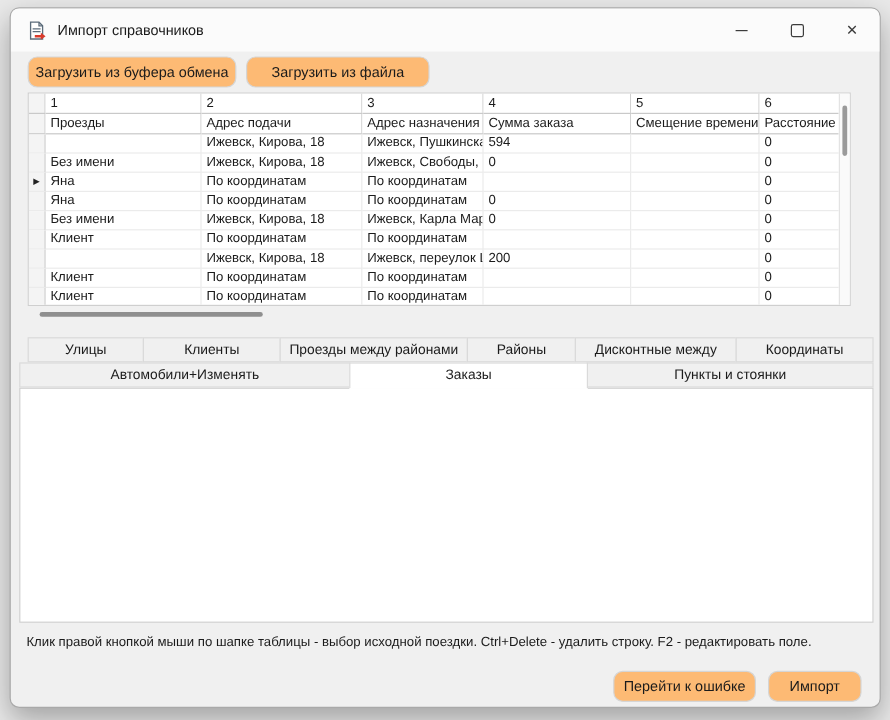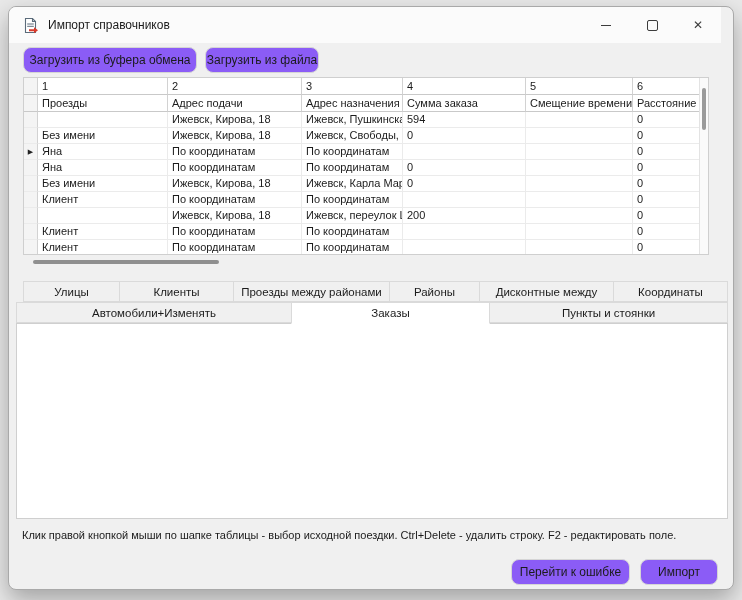--- a/index.html
+++ b/index.html
@@ -2,33 +2,33 @@
 <html><head>
 <meta charset="utf-8">
 <style>
   html,body{margin:0;padding:0;}
   body{width:742px;height:600px;background:#e9e9e9;font-family:"Liberation Sans",sans-serif;
        -webkit-font-smoothing:antialiased;overflow:hidden;position:relative;color:#1b1b1b;}
   .window{position:absolute;left:8px;top:6px;width:726px;height:584px;background:#f0f0f0;
           border:1px solid #a9a9a9;border-radius:8px;box-shadow:0 10px 24px rgba(0,0,0,.30);
           box-sizing:border-box;overflow:hidden;}
   
-  .titlebar{position:absolute;left:0;top:0;right:12px;height:36px;background:#fbfbfb;display:flex;align-items:center;}
+  .titlebar{position:absolute;left:0;top:0;right:0;height:36px;background:#fbfbfb;display:flex;align-items:center;}
   .app-icon{margin-left:13px;width:17px;height:17px;flex:0 0 auto;}
   .title{margin-left:9px;font-size:12px;color:#1b1b1b;}
   .caption{margin-left:auto;display:flex;height:36px;}
   .cap-btn{width:46px;height:36px;display:flex;align-items:center;justify-content:center;color:#3c3c3c;}
   .glyph-min{width:10px;height:1px;background:#3c3c3c;}
   .glyph-max{width:9px;height:9px;border:1px solid #3c3c3c;border-radius:2px;}
   .glyph-close{font-size:12px;line-height:1;}
   
-  .btn{position:absolute;height:26px;background:#8b5cf6;border:1px solid #d5d5d5;border-radius:8px;
+  .btn{position:absolute;height:26px;background:#fdba74;border:1px solid #d5d5d5;border-radius:8px;
        font-size:12px;color:#1b1b1b;display:flex;align-items:center;justify-content:center;box-sizing:border-box;}
   #btn-clipboard{left:14px;top:40px;width:174px;}
-  #btn-file{left:196px;top:40px;width:114px;}
+  #btn-file{left:196px;top:40px;width:153px;}
   
   .grid{position:absolute;background:#fff;border:1px solid #cfcfcf;box-sizing:border-box;display:flex;}
   .grid-cols{flex:1 1 auto;overflow:hidden;}
   .vsb{flex:0 0 8px;background:#fafafa;border-left:1px solid #e3e3e3;position:relative;}
   .vsb .thumb{position:absolute;left:2px;width:4px;background:#9a9a9a;border-radius:2px;}
   .tr{display:flex;}
   .td,.th{box-sizing:border-box;white-space:nowrap;overflow:hidden;padding:0 4px;
           border-right:1px solid #ebebeb;border-bottom:1px solid #ebebeb;font-size:11px;}
   .th{border-right:1px solid #d2d2d2;border-bottom:1px solid #c9c9c9;background:#fff;}
   .m{padding:0;background:#f4f4f4;border-right:1px solid #d2d2d2;text-align:center;font-size:7px;color:#222;}

